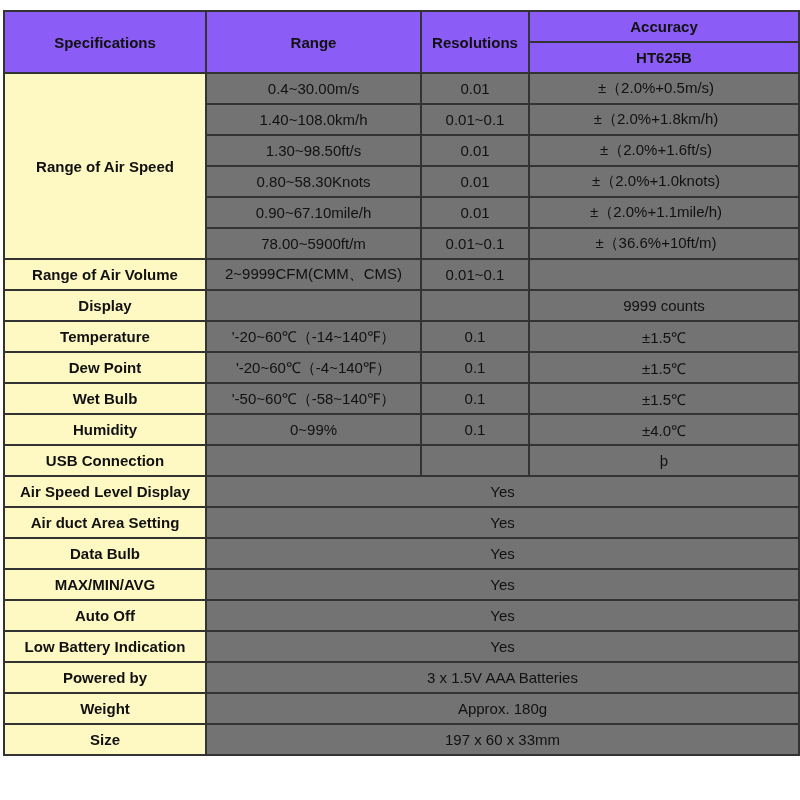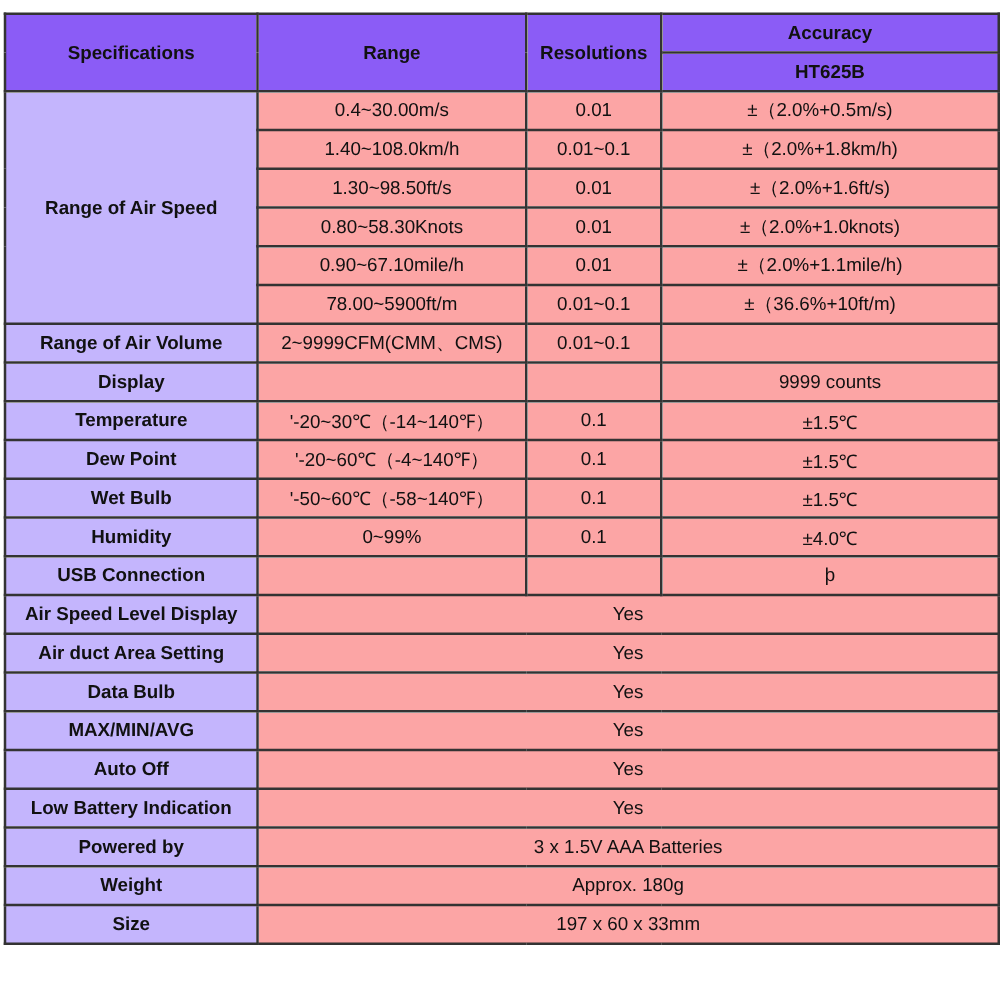--- a/index.html
+++ b/index.html
@@ -15,22 +15,22 @@
     table.spec td, table.spec th {
       border: 2px solid #333;
       padding: 0;
       text-align: center;
       vertical-align: middle;
       font-size: 15px;
       overflow: hidden;
       white-space: nowrap;
     }
     .hdr { background: #8b5cf6; font-weight: bold; font-size: 16px; }
-    .lbl { background: #c4b5fd; font-weight: bold; font-size: 16px; }
-    .val { background: #fca5a5; font-weight: normal; }
+    .lbl { background: #fef9c3; font-weight: bold; font-size: 16px; }
+    .val { background: #737373; font-weight: normal; }
     .acc { text-align: right; padding-right: 16px !important; }
     tr.h1 td { height: 29px; }
     tr.h2 td { height: 29px; text-align: center; }
     tr.r td { height: 29px; }
   </style>
 </head>
 <body>
 
 <table class="spec">
   <colgroup>
@@ -89,21 +89,21 @@
       <td class="val"></td>
     </tr>
     <tr class="r">
       <td class="lbl">Display</td>
       <td class="val"></td>
       <td class="val"></td>
       <td class="val">9999 counts</td>
     </tr>
     <tr class="r">
       <td class="lbl">Temperature</td>
-      <td class="val">'-20~30℃（-14~140℉）</td>
+      <td class="val">'-20~60℃（-14~140℉）</td>
       <td class="val">0.1</td>
       <td class="val">±1.5℃</td>
     </tr>
     <tr class="r">
       <td class="lbl">Dew Point</td>
       <td class="val">'-20~60℃（-4~140℉）</td>
       <td class="val">0.1</td>
       <td class="val">±1.5℃</td>
     </tr>
     <tr class="r">

